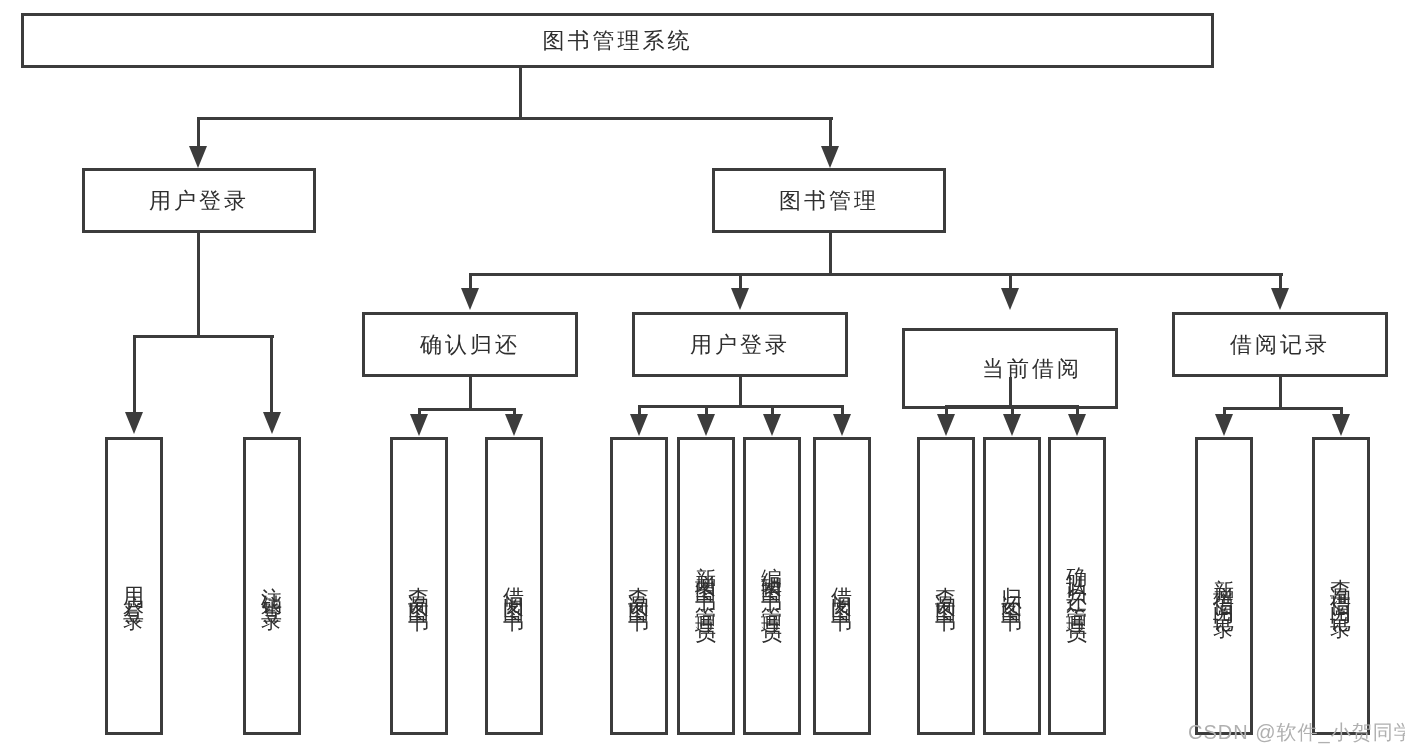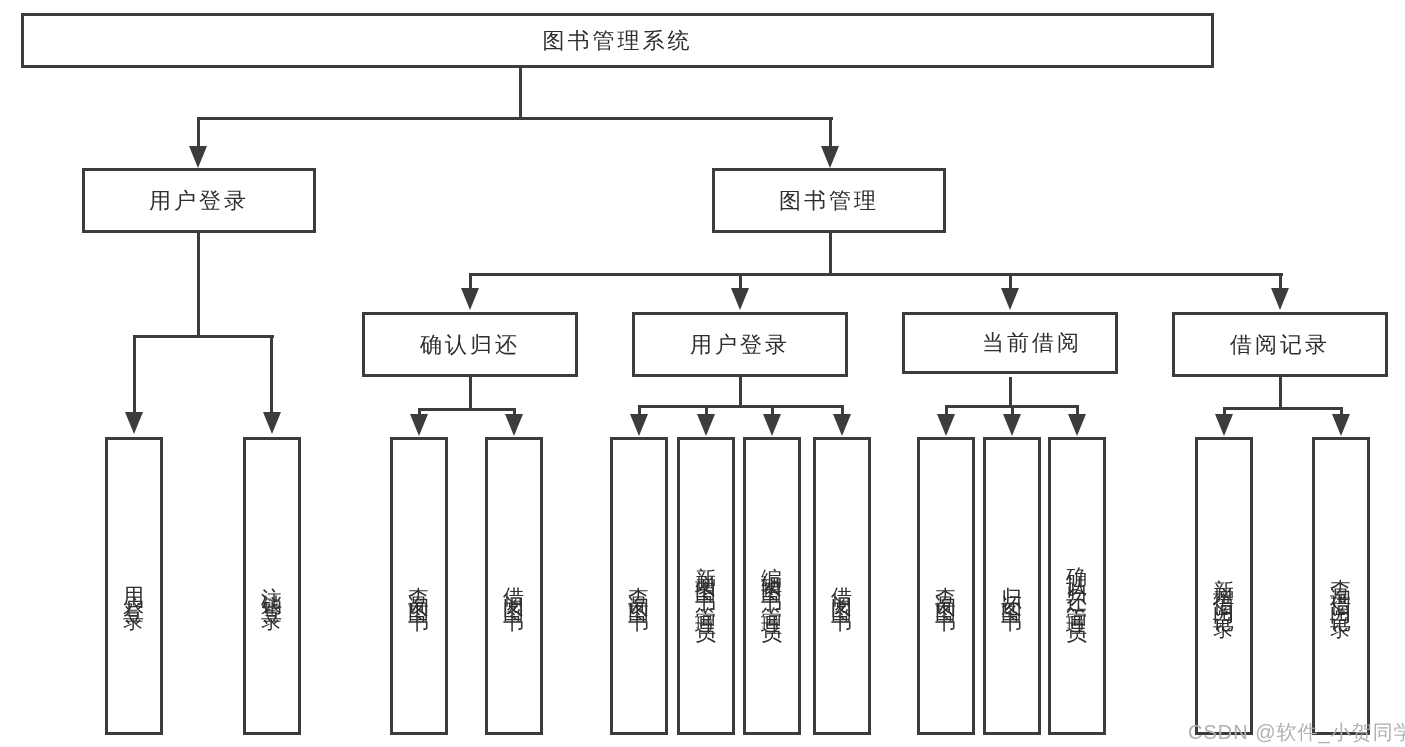--- a/index.html
+++ b/index.html
@@ -68,21 +68,21 @@
   <div class="arr" style="left:1001px; top:288px;"></div>
   <div class="ln" style="left:1279px; top:273px; width:3px; height:17px;"></div>
   <div class="arr" style="left:1271px; top:288px;"></div>
 
   <div class="node h" style="left:362px; top:312px; width:216px; height:65px;">
     <span>确认归还</span>
   </div>
   <div class="node h" style="left:632px; top:312px; width:216px; height:65px;">
     <span>用户登录</span>
   </div>
-  <div class="node h" style="left:902px; top:312px; width:216px; height:62px;padding-left:44px;">
+  <div class="node h" style="left:902px; top:328px; width:216px; height:81px;padding-left:44px;">
     <span>当前借阅</span>
   </div>
   <div class="node h" style="left:1172px; top:312px; width:216px; height:65px;">
     <span>借阅记录</span>
   </div>
 
   <div class="ln" style="left:469px; top:377px; width:3px; height:32px;"></div>
   <div class="ln" style="left:418px; top:408px; width:98px; height:3px;"></div>
   <div class="ln" style="left:418px; top:408px; width:3px; height:7px;"></div>
   <div class="arr" style="left:410px; top:414px;"></div>

